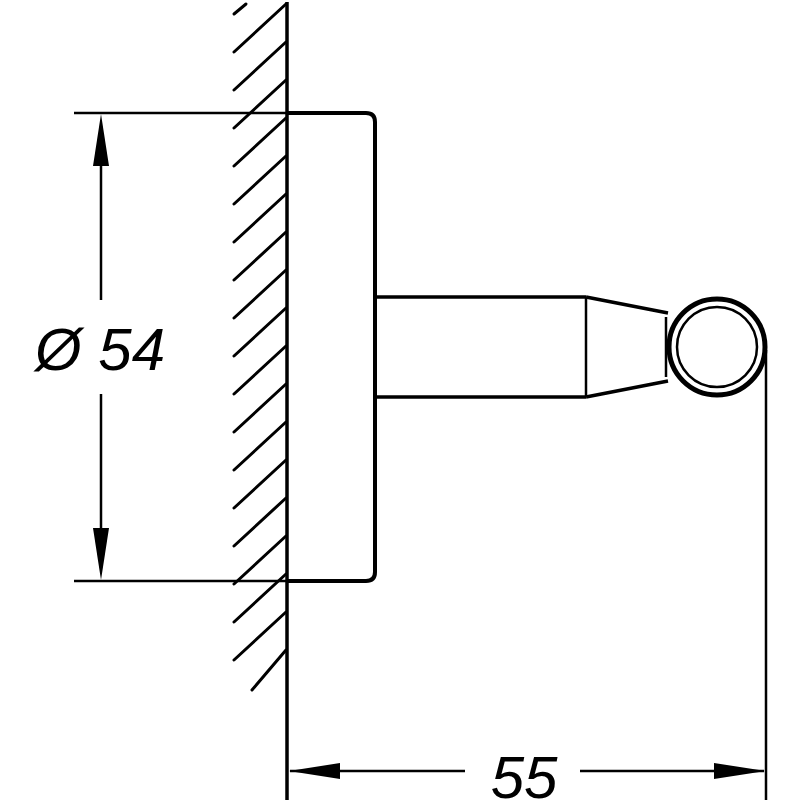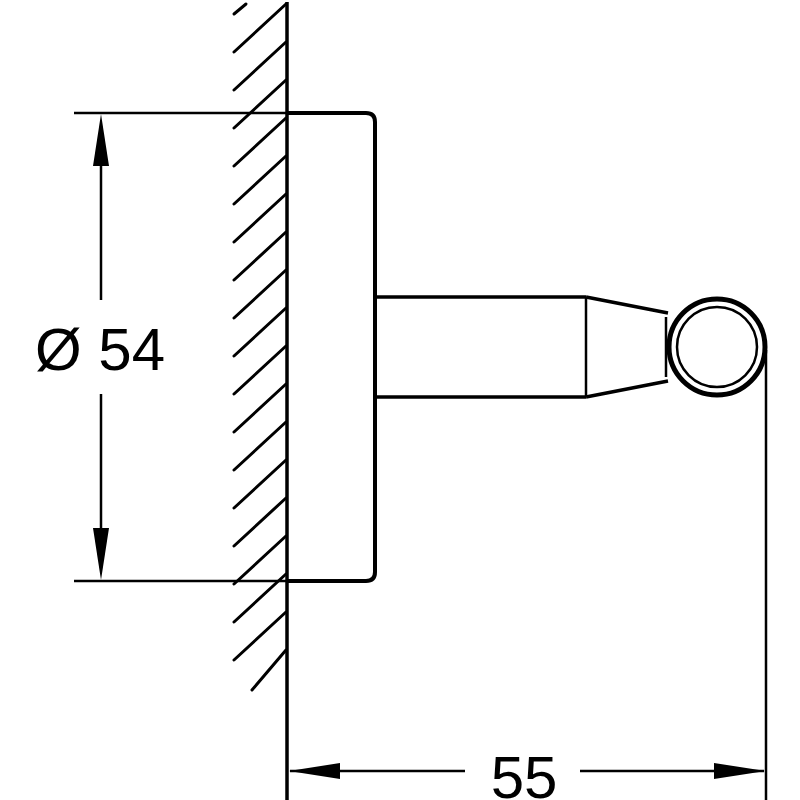--- a/index.html
+++ b/index.html
@@ -1,17 +1,17 @@
 <!DOCTYPE html>
 <html><head>
 <meta charset="utf-8">
 <style>
   html, body { margin: 0; padding: 0; background: #ffffff; }
   body { width: 800px; height: 800px; overflow: hidden; }
-  .canvas { position: relative; width: 800px; height: 800px; }
+  .canvas { position: relative; width: 800px; height: 800px; font-style: italic; }
   svg { position: absolute; left: 0; top: 0; }
   .dim-text {
     font-family: "Liberation Sans", sans-serif;
     font-size: 60px;
     fill: #000;
   }
 </style>
 </head>
 <body>
 

